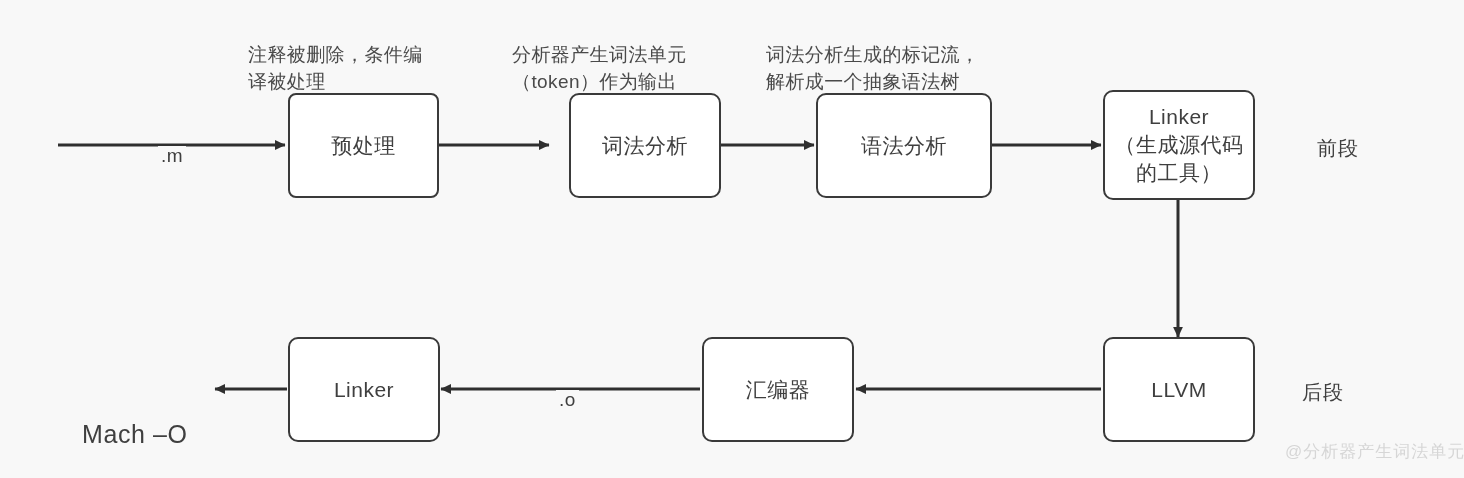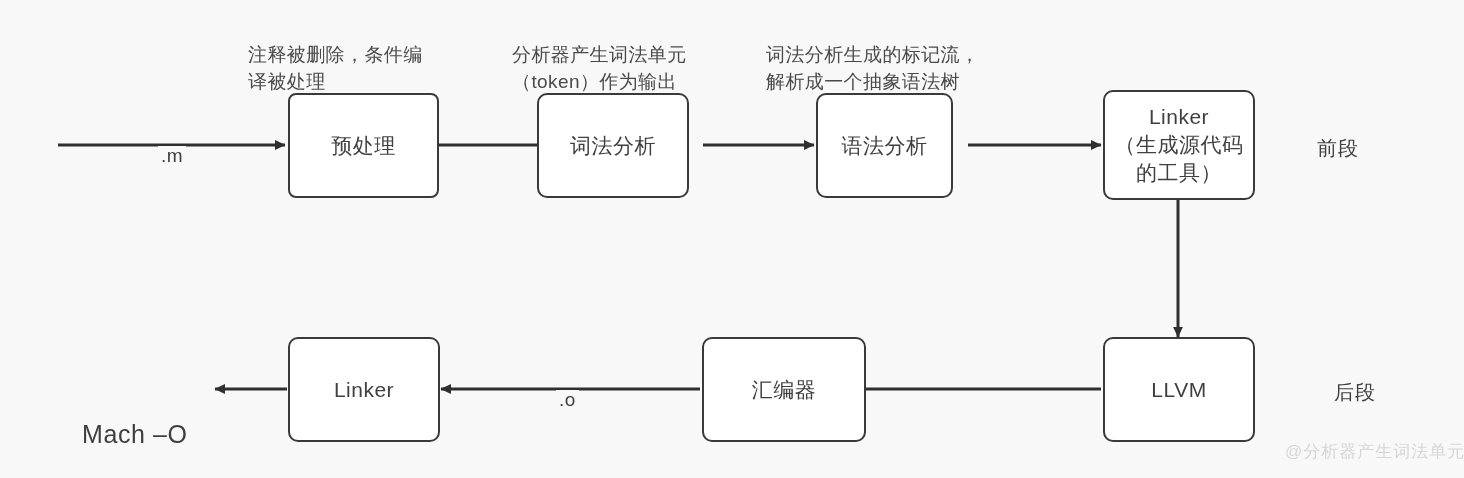--- a/index.html
+++ b/index.html
@@ -122,39 +122,39 @@
 译被处理</div>
 
   <div class="caption" style="left:512px; top:42px; width:232px;">分析器产生词法单元
 （token）作为输出</div>
 
   <div class="caption" style="left:766px; top:42px; width:260px;">词法分析生成的标记流，
 解析成一个抽象语法树</div>
 
   <div class="node sharp" style="left:288px; top:93px; width:151px; height:105px;">预处理</div>
 
-  <div class="node rounded" style="left:537px; top:93px; width:152px; height:105px;">词法分析</div>
+  <div class="node rounded" style="left:569px; top:93px; width:152px; height:105px;">词法分析</div>
 
-  <div class="node rounded" style="left:816px; top:93px; width:137px; height:105px;">语法分析</div>
+  <div class="node rounded" style="left:816px; top:93px; width:176px; height:105px;">语法分析</div>
 
   <div class="node rounded" style="left:1103px; top:90px; width:152px; height:110px;">Linker
 （生成源代码
 的工具）</div>
 
   <div class="node rounded" style="left:1103px; top:337px; width:152px; height:105px;">LLVM</div>
 
-  <div class="node rounded" style="left:702px; top:337px; width:164px; height:105px;">汇编器</div>
+  <div class="node rounded" style="left:702px; top:337px; width:152px; height:105px;">汇编器</div>
 
   <div class="node rounded" style="left:288px; top:337px; width:152px; height:105px;">Linker</div>
 
   <div class="edge-label" style="left:158px; top:146px;">.m</div>
 
   <div class="edge-label" style="left:556px; top:390px;">.o</div>
 
   <div class="endpoint-label" style="left:82px; top:380px;">Mach –O</div>
 
   <div class="side-label" style="left:1317px; top:135px;">前段</div>
 
-  <div class="side-label" style="left:1302px; top:379px;margin-left:32px;">后段</div>
+  <div class="side-label" style="left:1302px; top:379px;">后段</div>
 
   <div class="watermark" style="left:1285px; top:440px;">@分析器产生词法单元</div>
 
 </div>
 
 </body></html>

